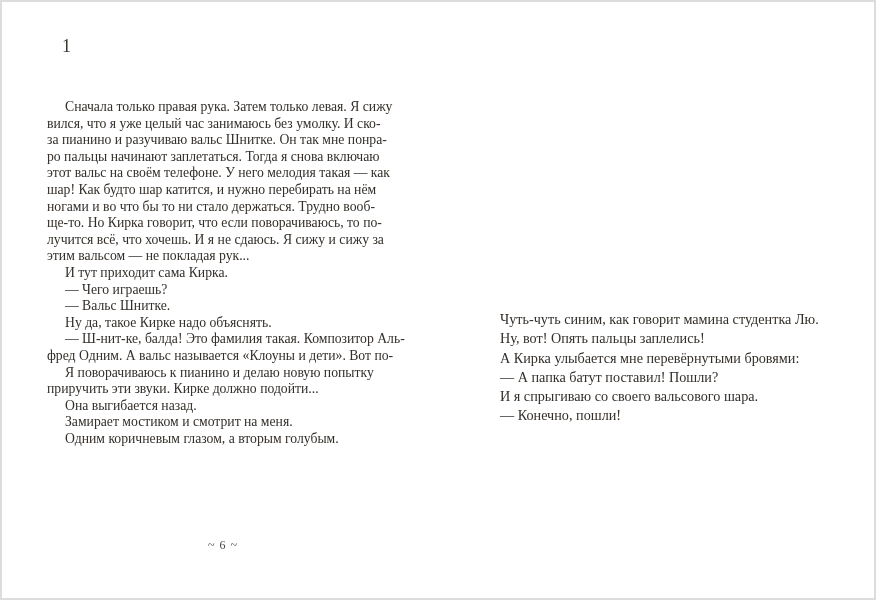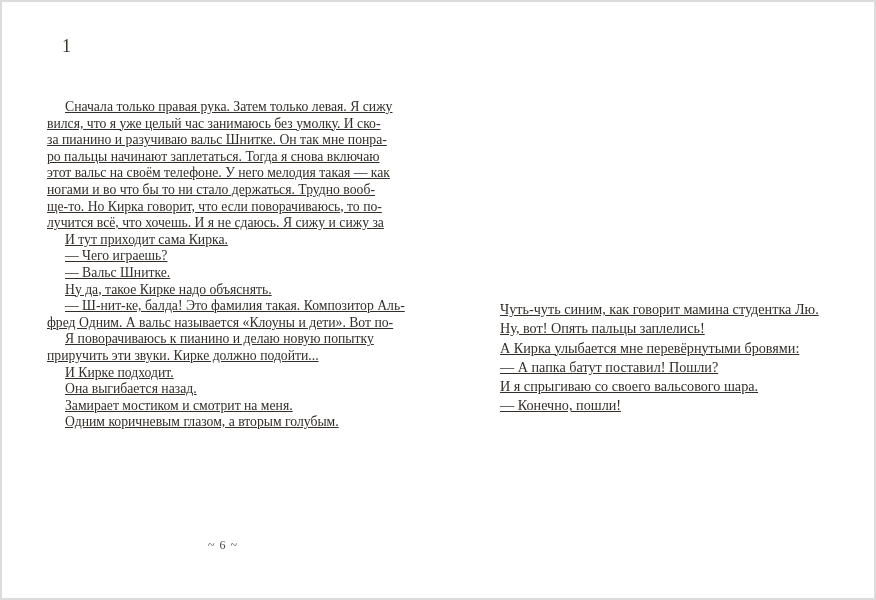--- a/index.html
+++ b/index.html
@@ -17,55 +17,56 @@
     font-size:18px;color:#3a352f;
   }
   .text-block{
     position:absolute;color:#332e29;
   }
   #left-text{
     left:47px;top:99px;width:352px;
     font-size:13.7px;line-height:16.6px;
   }
   #right-text{
-    left:62px;top:300px;width:360px; 
+    left:62px;top:310px;width:360px; 
     font-size:14.2px;line-height:19.3px;
   }
-  .tline{white-space:nowrap;text-decoration:underline;}
+  .tline{white-space:nowrap;}
   .tline.ind{padding-left:18px;}
   .page-num{
     position:absolute;left:47px;top:538px;width:352px;
     text-align:center;font-size:12px;color:#4a453f;letter-spacing:1px;
   }
 </style>
 </head>
 <body>
 
 <div class="frame"></div>
 
 <div class="page" id="left-page">
   <div class="chapter-num">1</div>
   <div class="text-block" id="left-text">
       <div class="tline ind">Сначала только правая рука. Затем только левая. Я сижу</div>
       <div class="tline">вился, что я уже целый час занимаюсь без умолку. И ско-</div>
       <div class="tline">за пианино и разучиваю вальс Шнитке. Он так мне понра-</div>
       <div class="tline">ро пальцы начинают заплетаться. Тогда я снова включаю</div>
       <div class="tline">этот вальс на своём телефоне. У него мелодия такая — как</div>
+      <div class="tline">шар! Как будто шар катится, и нужно перебирать на нём</div>
       <div class="tline">ногами и во что бы то ни стало держаться. Трудно вооб-</div>
       <div class="tline">ще-то. Но Кирка говорит, что если поворачиваюсь, то по-</div>
       <div class="tline">лучится всё, что хочешь. И я не сдаюсь. Я сижу и сижу за</div>
+      <div class="tline">этим вальсом — не покладая рук...</div>
       <div class="tline ind">И тут приходит сама Кирка.</div>
       <div class="tline ind">— Чего играешь?</div>
       <div class="tline ind">— Вальс Шнитке.</div>
       <div class="tline ind">Ну да, такое Кирке надо объяснять.</div>
       <div class="tline ind">— Ш-нит-ке, балда! Это фамилия такая. Композитор Аль-</div>
       <div class="tline">фред Одним. А вальс называется «Клоуны и дети». Вот по-</div>
       <div class="tline ind">Я поворачиваюсь к пианино и делаю новую попытку</div>
       <div class="tline">приручить эти звуки. Кирке должно подойти...</div>
-      <div class="tline ind">И Кирке подходит.</div>
       <div class="tline ind">Она выгибается назад.</div>
       <div class="tline ind">Замирает мостиком и смотрит на меня.</div>
       <div class="tline ind">Одним коричневым глазом, а вторым голубым.</div>
     </div>
   <div class="page-num">~ 6 ~</div>
 </div>
 
 <div class="page" id="right-page">
 
   <div class="text-block" id="right-text">

